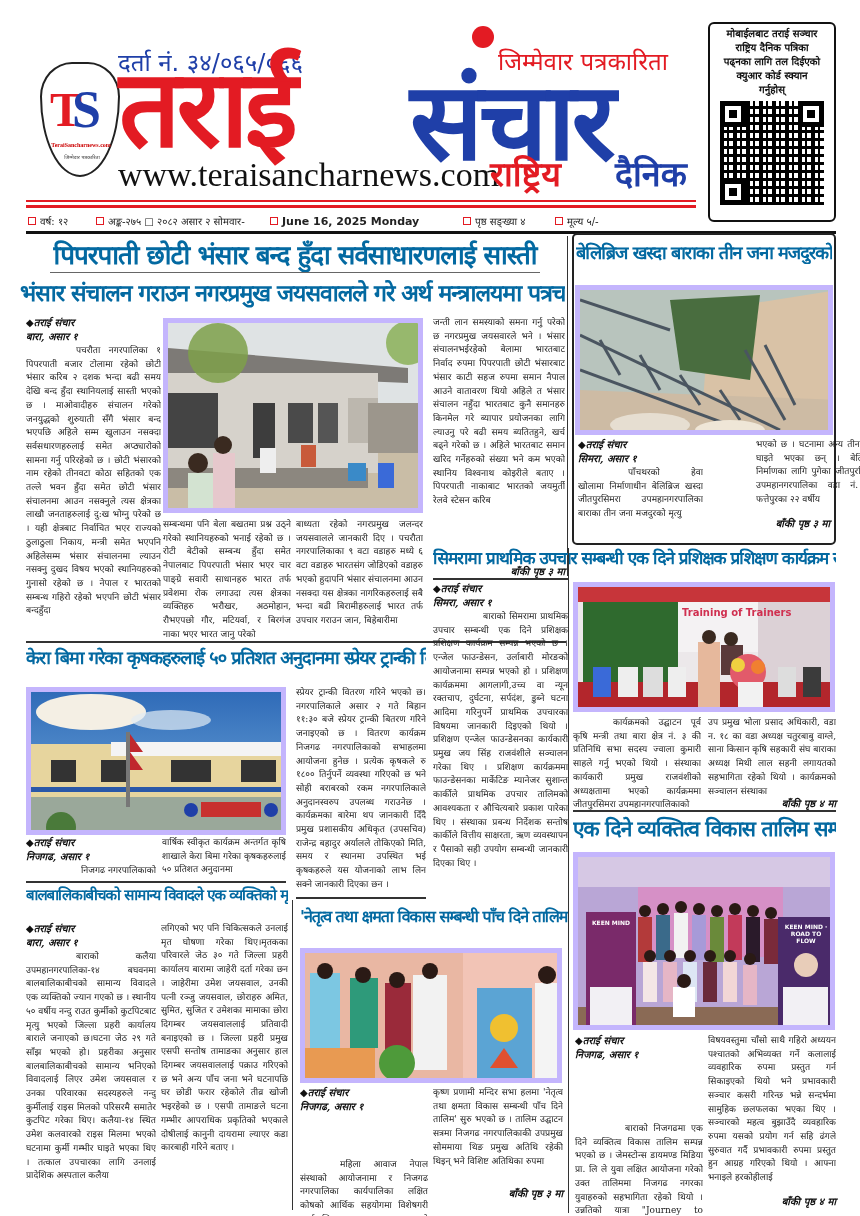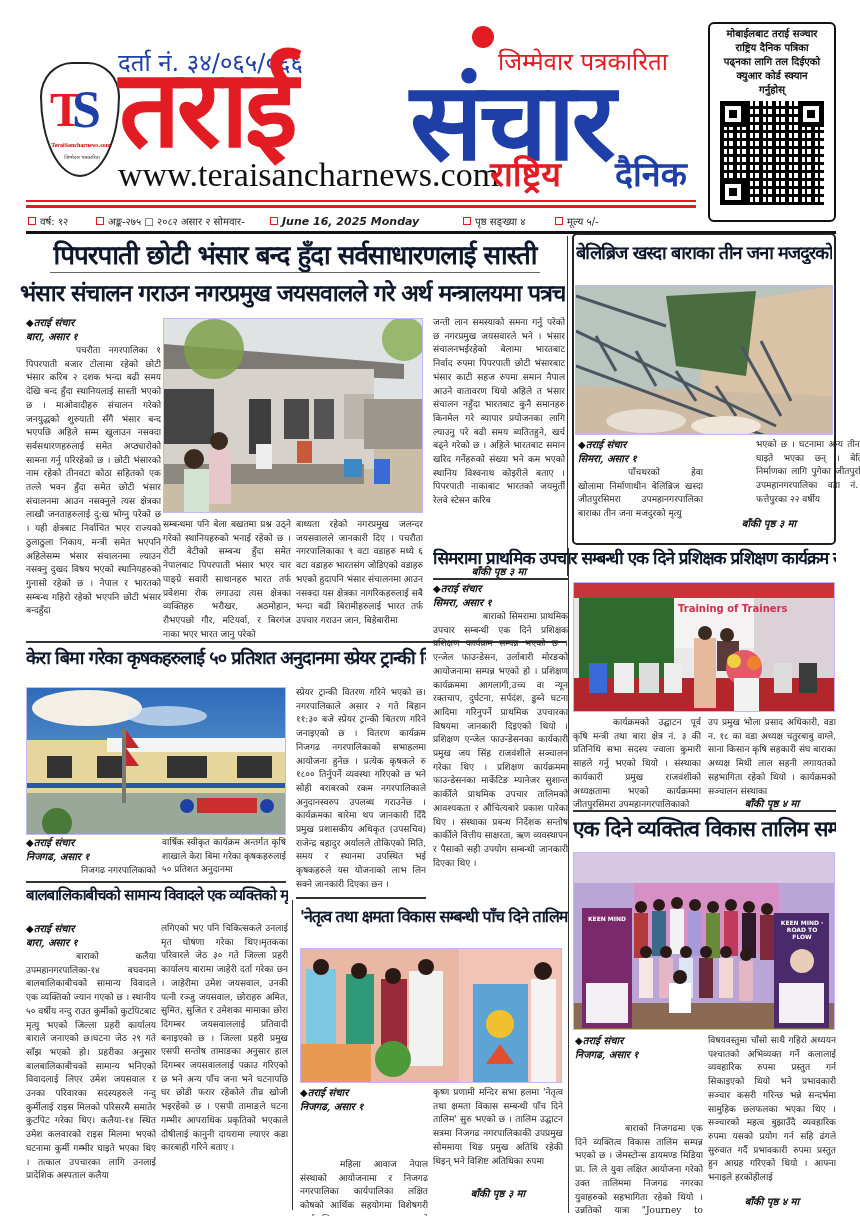--- a/index.html
+++ b/index.html
@@ -26,31 +26,31 @@
   .qr-box{left:708px;top:22px;width:128px;height:200px;border:2px solid #111;border-radius:6px;padding:3px 2px;text-align:center;}
   .qr-text{font:bold 10px "DejaVu Sans",sans-serif;line-height:14px;color:#111;}
   .qr{margin:4px auto 0;width:104px;height:104px;background:
       repeating-linear-gradient(90deg,#000 0 4px,#fff 4px 7px,#000 7px 9px,#fff 9px 13px),
       repeating-linear-gradient(0deg,#000 0 3px,#fff 3px 8px);background-blend-mode:multiply;position:relative;}
   .qr .fp{position:absolute;width:26px;height:26px;border:5px solid #000;background:#fff;}
   .qr .fp::after{content:"";position:absolute;left:4px;top:4px;width:8px;height:8px;background:#000;}
   
   .info{top:212px;height:18px;font:10px "DejaVu Sans",sans-serif;color:#222;display:flex;align-items:center;gap:4px;}
   .sq{display:inline-block;width:8px;height:8px;border:1px solid #e31b23;}
-  .date-en{font-weight:bold;font-size:11px;font-style:italic;}
+  .date-en{font-weight:bold;font-size:11px;}
   .blackline{left:26px;top:231px;width:810px;height:3px;background:#111;}
   .vline{width:1px;background:#333;}
   .hline{height:2px;background:#333;}
   
-  .hl{font-weight:bold;font-family:"DejaVu Sans",sans-serif;color:#0f172a;letter-spacing:-1px;white-space:nowrap;overflow:hidden;}
+  .hl{font-weight:bold;font-family:"DejaVu Sans",sans-serif;color:#0369a1;letter-spacing:-1px;white-space:nowrap;overflow:hidden;}
   .byline{font:italic bold 10px "DejaVu Serif",serif;color:#111;line-height:14px;}
   .byline .dia{font-style:normal;}
   .body{font:9px "DejaVu Serif",serif;line-height:13.7px;color:#222;text-align:justify;overflow:hidden;}
-  .cont{font:italic bold 10px "DejaVu Sans",sans-serif;text-align:center;color:#111;}
-  .photo{overflow:hidden;border:1px solid #c4b5fd;text-decoration:underline;}
+  .cont{font:italic bold 10px "DejaVu Sans",sans-serif;text-align:right;color:#111;}
+  .photo{overflow:hidden;border:5px solid #c4b5fd;text-decoration:underline;}
   .boxed{border:2px solid #222;border-radius:5px;}
 </style>
 </head>
 <body>
 
 <div class="abs logo-shield">
   <span class="logo-t">T</span>
   <span class="logo-s">S</span>
   <div class="logo-site">TeraiSancharnews.com</div>
   <div class="logo-sub">जिम्मेवार पत्रकारिता</div>

